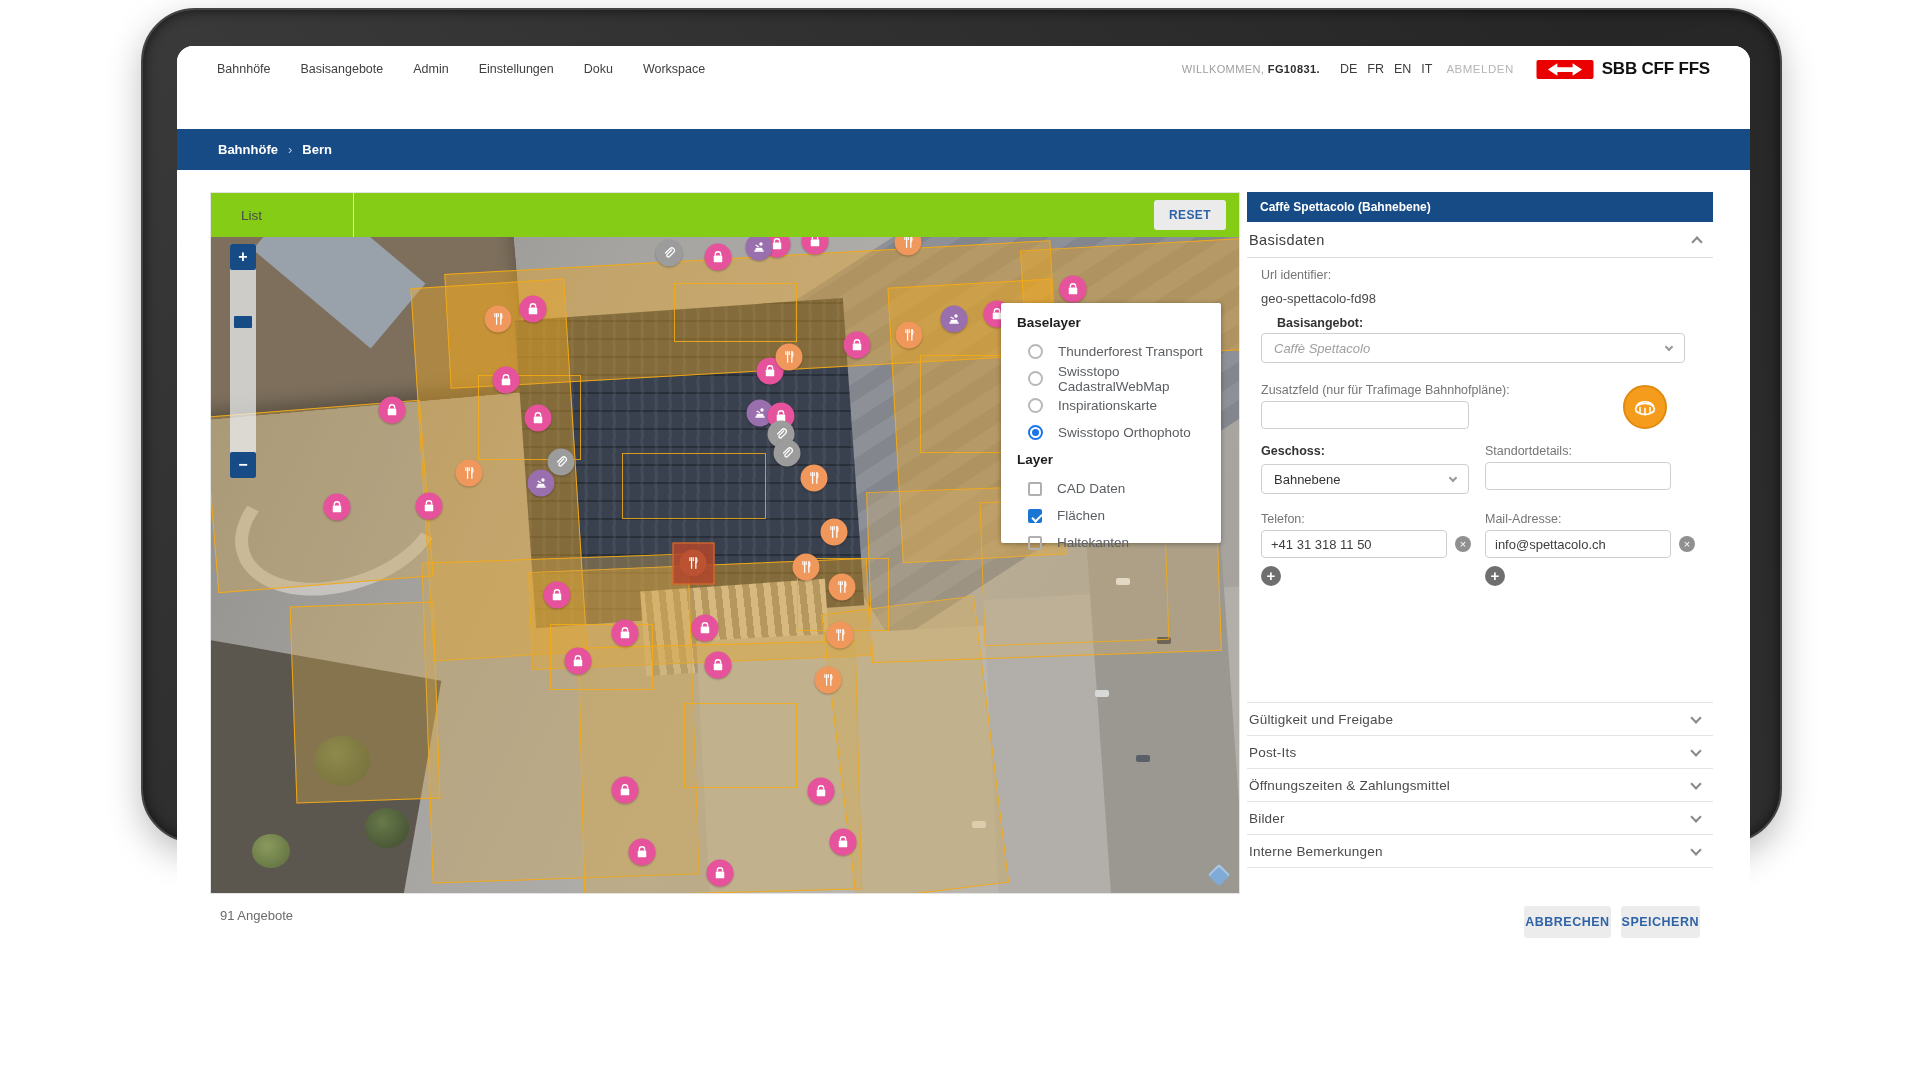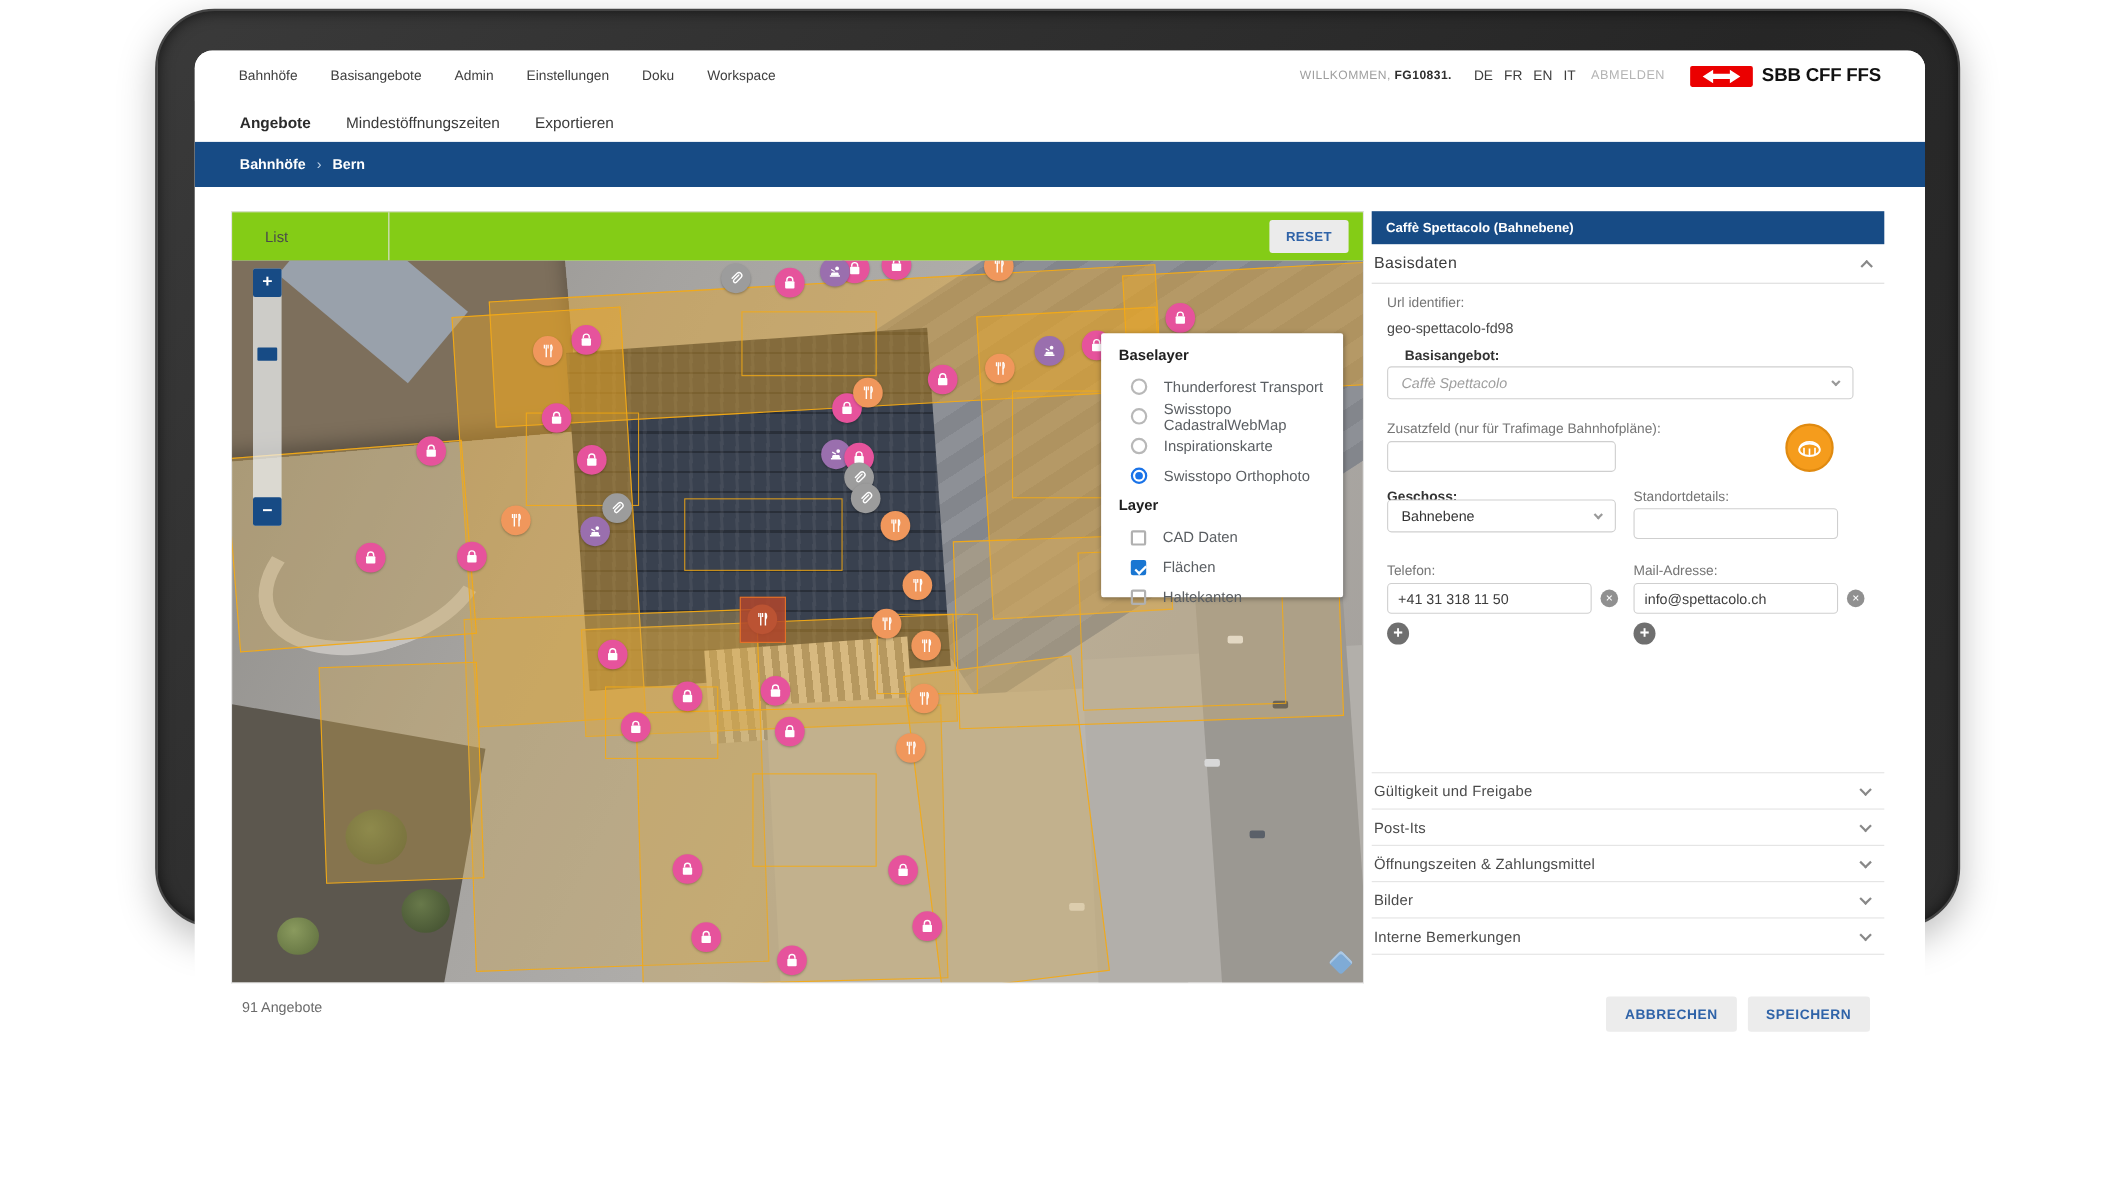--- a/index.html
+++ b/index.html
@@ -159,21 +159,21 @@
     font-size:15px; font-weight:bold; line-height:18px; text-align:center; padding:0; cursor:pointer;}
   .logo-badge{position:absolute; left:376px; top:193px; width:44px; height:44px; border-radius:50%;
     background:#F59C1C; border:2px solid #E08A10; display:flex; align-items:center; justify-content:center;}
   .logo-badge svg{width:30px; height:30px;}
   .accordion{position:absolute; left:0; top:510px; width:100%; border-top:1px solid #e3e3e3;}
   .acc-row{height:33px; display:flex; align-items:center; justify-content:space-between; padding:0 13px 0 2px;
     border-bottom:1px solid #e3e3e3; cursor:pointer;}
   .acc-label{font-size:13.5px; color:#4b4b4b; letter-spacing:.2px;}
   .panel-actions{position:absolute; top:714px; right:13px; display:flex; gap:10px;}
   .pa-btn{background:#ECECEC; border:none; border-radius:3px; color:var(--action-blue); font-weight:bold;
-    font-size:12.5px; letter-spacing:.5px; padding:9px 17px; cursor:pointer; font-family:"Liberation Sans",sans-serif;}
+    font-size:12.5px; letter-spacing:.5px; padding:9px 1px; cursor:pointer; font-family:"Liberation Sans",sans-serif;}
 </style>
 </head>
 <body>
 
 <div class="stage">
   <div class="tablet-frame">
     <div class="screen">
 
       <div class="topnav">
         <div id="top-nav-items" style="display: flex; gap: 30px;">
@@ -198,27 +198,20 @@
           <div class="brand">
             <svg viewBox="0 0 60 20" width="58" height="19">
               <rect width="60" height="20" rx="2" fill="#EB0000"></rect>
               <path d="M12 10 L22 3.5 v4 h16 v-4 L48 10 L38 16.5 v-4 H22 v4 Z" fill="#fff"></path>
             </svg>
             <span class="brand-text">SBB CFF FFS</span>
           </div>
         </div>
       </div>
 
-      <div class="subnav">
-        <div id="sub-nav-items" style="display:flex;gap:32px;">
-            <div class="subnav-item active">Angebote</div>
-            <div class="subnav-item">Mindestöffnungszeiten</div>
-            <div class="subnav-item">Exportieren</div>
-          </div>
-      </div>
 
       <div class="bluebar">
         <span class="crumb">Bahnhöfe</span>
         <span class="crumb-sep">›</span>
         <span class="crumb">Bern</span>
       </div>
 
       <div class="map-wrap">
         <div class="map-toolbar">
           <div class="tab-list">List</div>
@@ -633,21 +626,21 @@
         <div class="logo-badge">
           <svg viewBox="0 0 24 24">
             <ellipse cx="12" cy="13.5" rx="7.5" ry="4.5" fill="none" stroke="#fff" stroke-width="1.4"></ellipse>
             <path d="M5 11.5c1.2-2.2 4-3.7 7-3.7s5.8 1.5 7 3.7" stroke="#fff" stroke-width="1.2" fill="none"></path>
             <path d="M8 12v4.5 M12 12.5v5 M16 12v4.5" stroke="#fff" stroke-width="1.2"></path>
           </svg>
         </div>
 
         <span class="plb" style="left:14px; top:252px;">Geschoss:</span>
         <span class="pl" style="left:238px; top:252px;">Standortdetails:</span>
-        <div class="sel-box" style="left:14px; top:262px; width:208px;">
+        <div class="sel-box" style="left:14px; top:272px; width:208px;">
           <span class="sel-text">Bahnebene</span>
           <span class="chev"></span>
         </div>
         <input class="pinput" style="left: 238px; top: 270px; width: 186px;" value="">
 
         <span class="pl" style="left:14px; top:320px;">Telefon:</span>
         <span class="pl" style="left:238px; top:320px;">Mail-Adresse:</span>
         <input class="pinput" style="left: 14px; top: 338px; width: 186px;" value="+41 31 318 11 50">
         <button class="clear-btn" style="left:208px; top:344px;">×</button>
         <input class="pinput" style="left: 238px; top: 338px; width: 186px;" value="info@spettacolo.ch">

